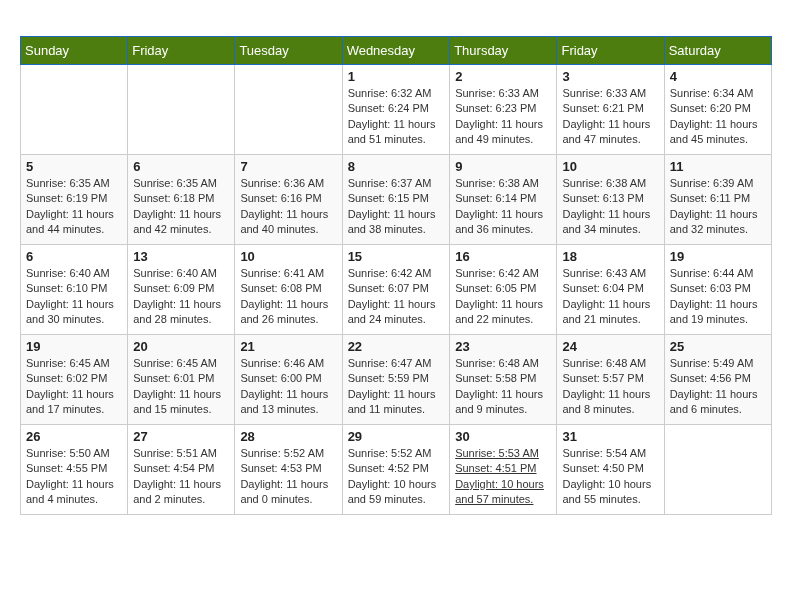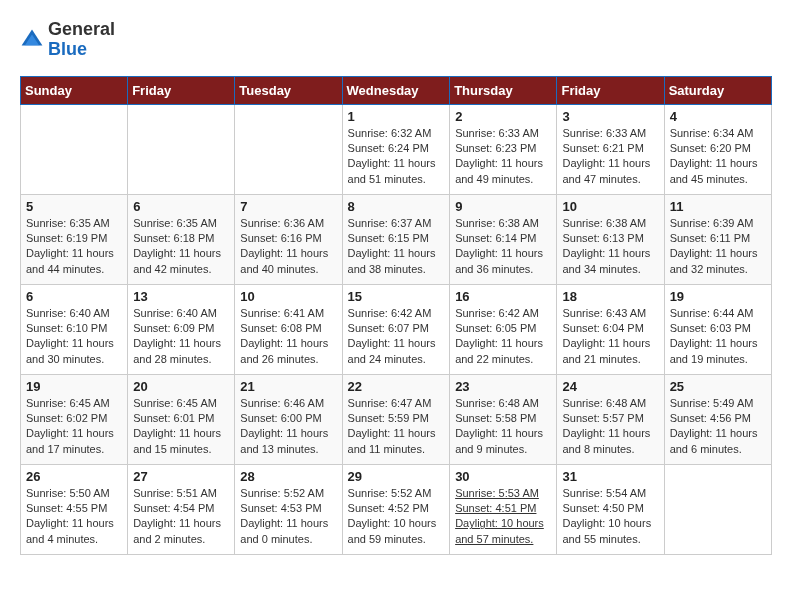--- a/index.html
+++ b/index.html
@@ -51,26 +51,26 @@
     .location-title {
       font-size: 15px;
       color: #555;
     }
     .calendar {
       width: 100%;
       border-collapse: collapse;
       font-size: 11px;
     }
     .calendar th {
-      background-color: #7f1d1d;
+      background-color: #4d7c0f;
       color: #fff;
       padding: 6px 4px;
       text-align: left;
       font-size: 13px;
-      font-weight: 700;
+      font-weight: 400;
       border: 1px solid #1a6bbf;
     }
     .calendar td {
       border: 1px solid #ccc;
       vertical-align: top;
       padding: 4px 5px;
       width: 108px;
       min-height: 80px;
       height: 90px;
       background: #fff;
@@ -90,30 +90,20 @@
       line-height: 1.4;
     }
     .empty-cell {
       background: #fff !important;
     }
   </style>
 </head>
 <body>
 
 <div class="header">
-  <div class="logo">
-    <svg class="logo-icon" viewBox="0 0 30 30" xmlns="http://www.w3.org/2000/svg">
-      <polygon points="15,2 28,22 2,22" fill="#1a6bbf"></polygon>
-      <polygon points="15,8 24,22 6,22" fill="#4da6ff" opacity="0.5"></polygon>
-    </svg>
-    <div class="logo-text">
-      <span class="logo-general">General</span>
-      <span class="logo-blue">Blue</span>
-    </div>
-  </div>
 </div>
 
 <table class="calendar">
   <thead>
     <tr>
     <th>Sunday</th>
         <th>Friday</th>
         <th>Tuesday</th>
         <th>Wednesday</th>
         <th>Thursday</th>

